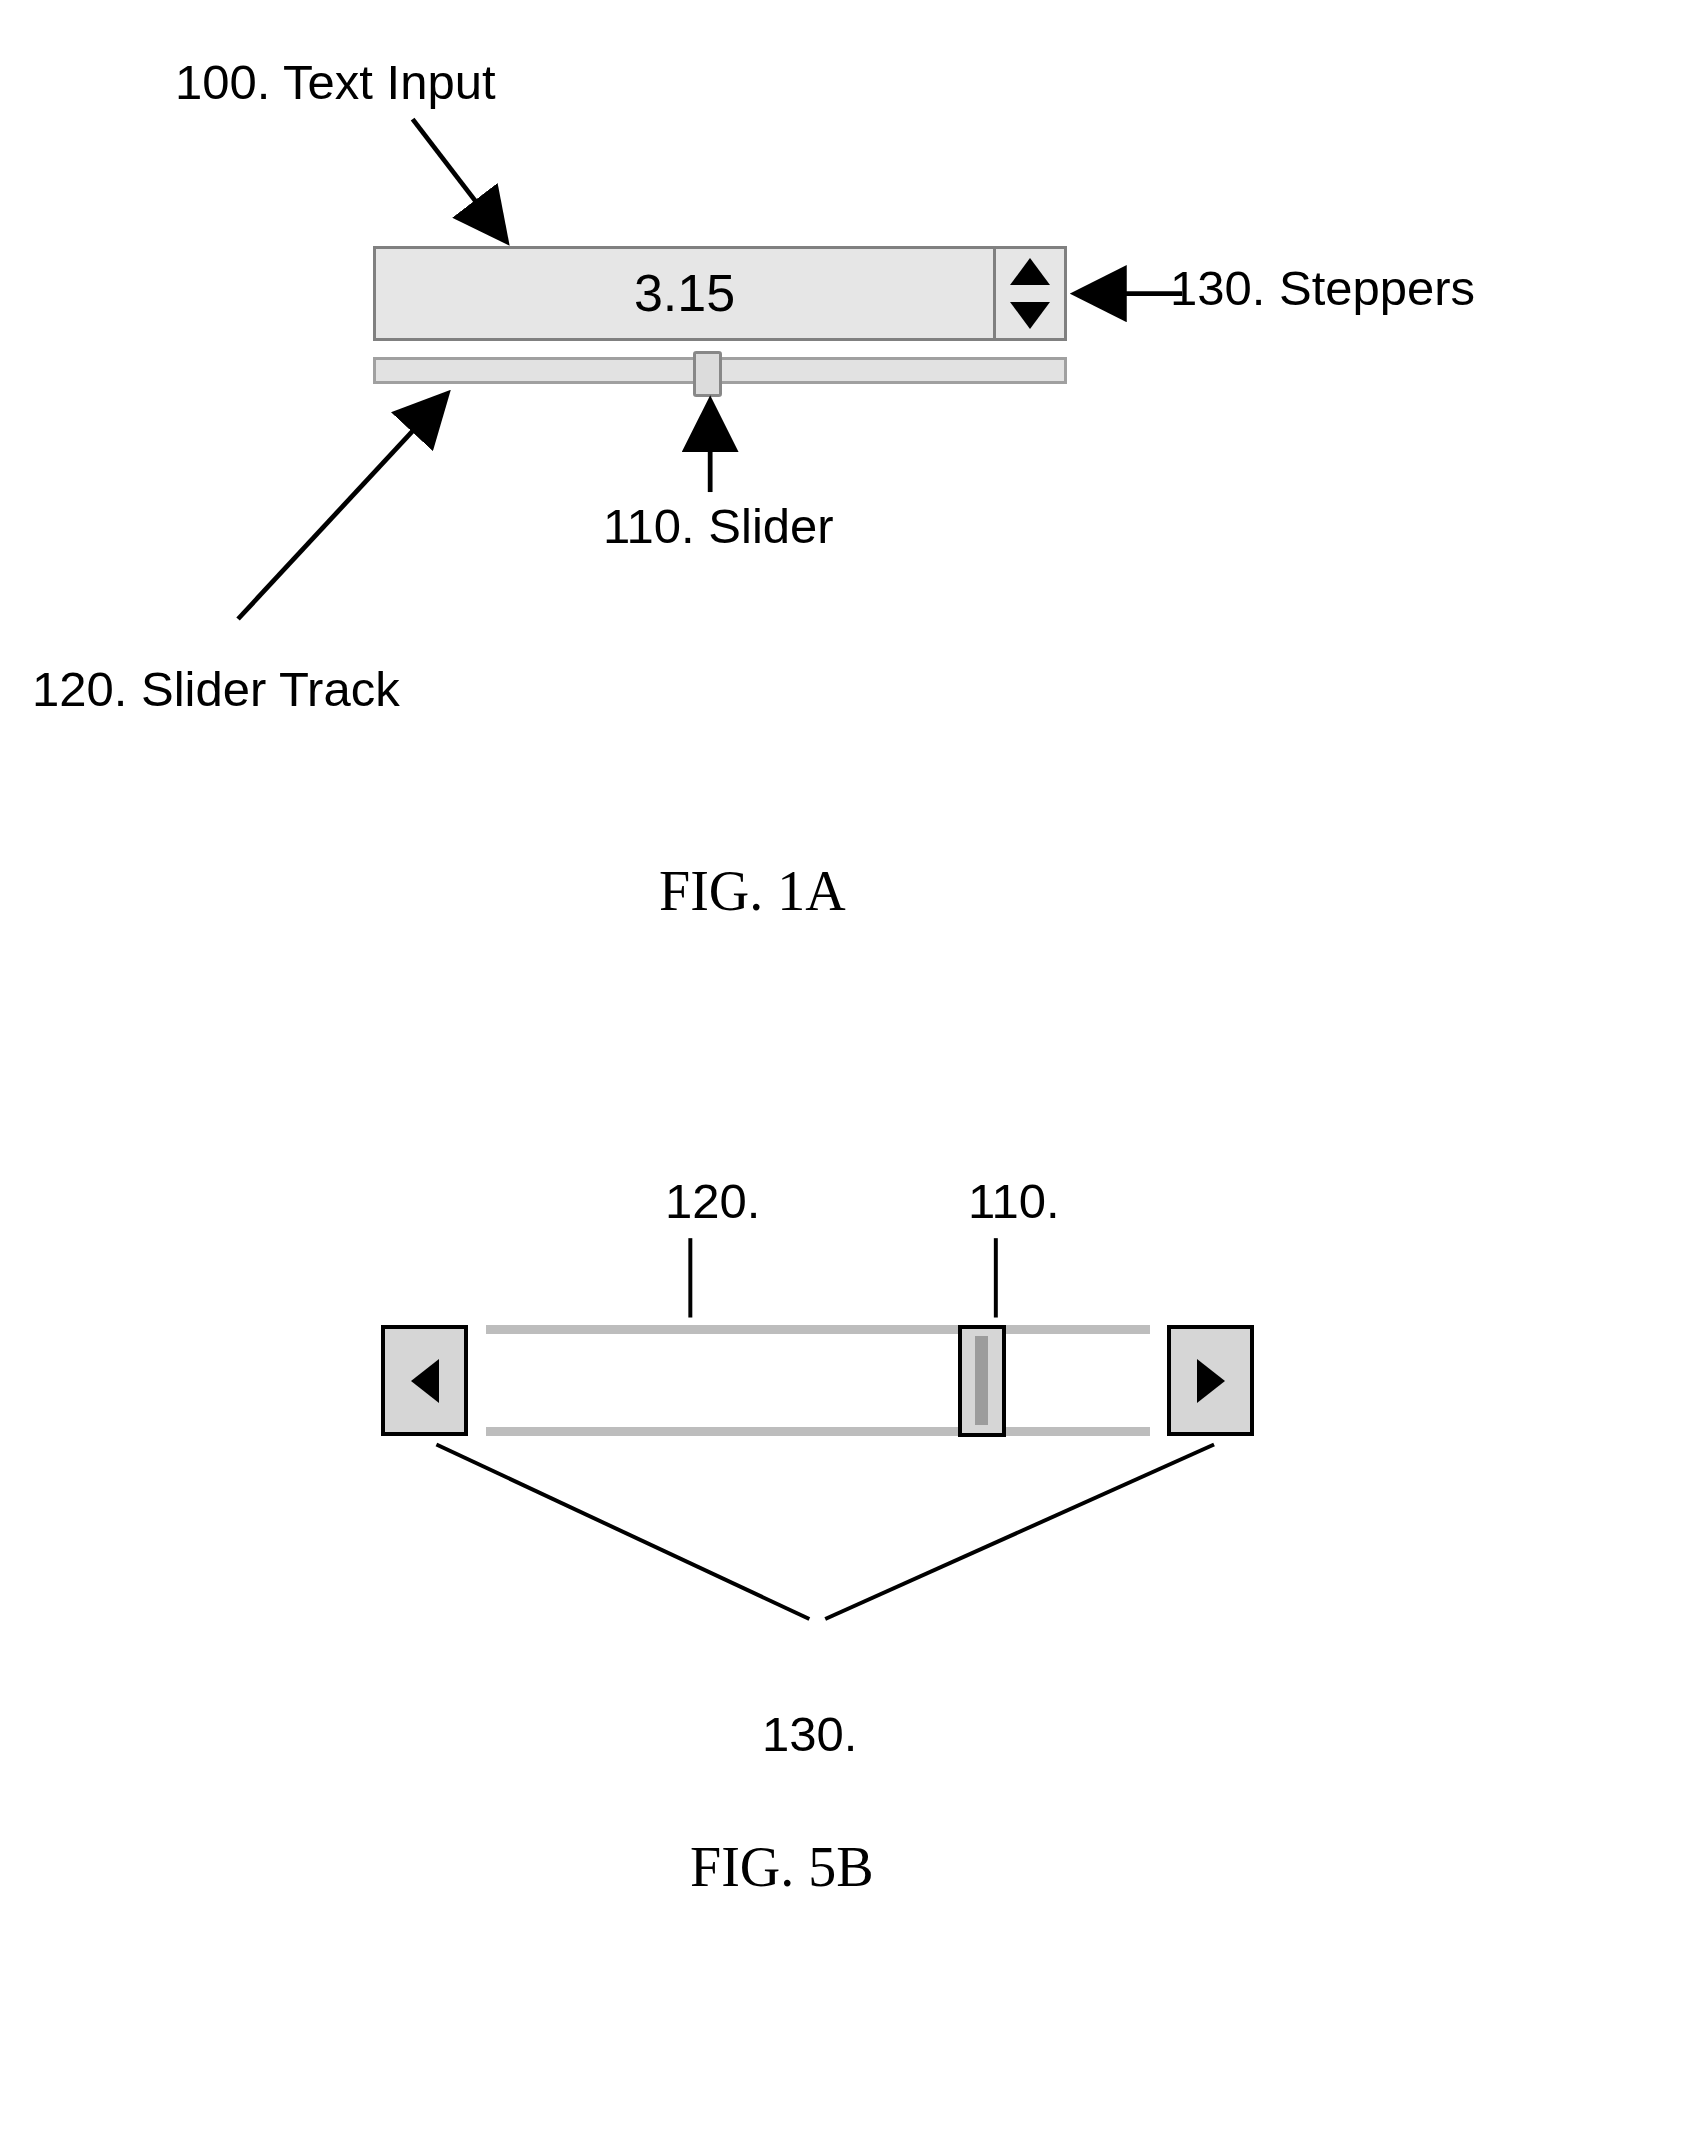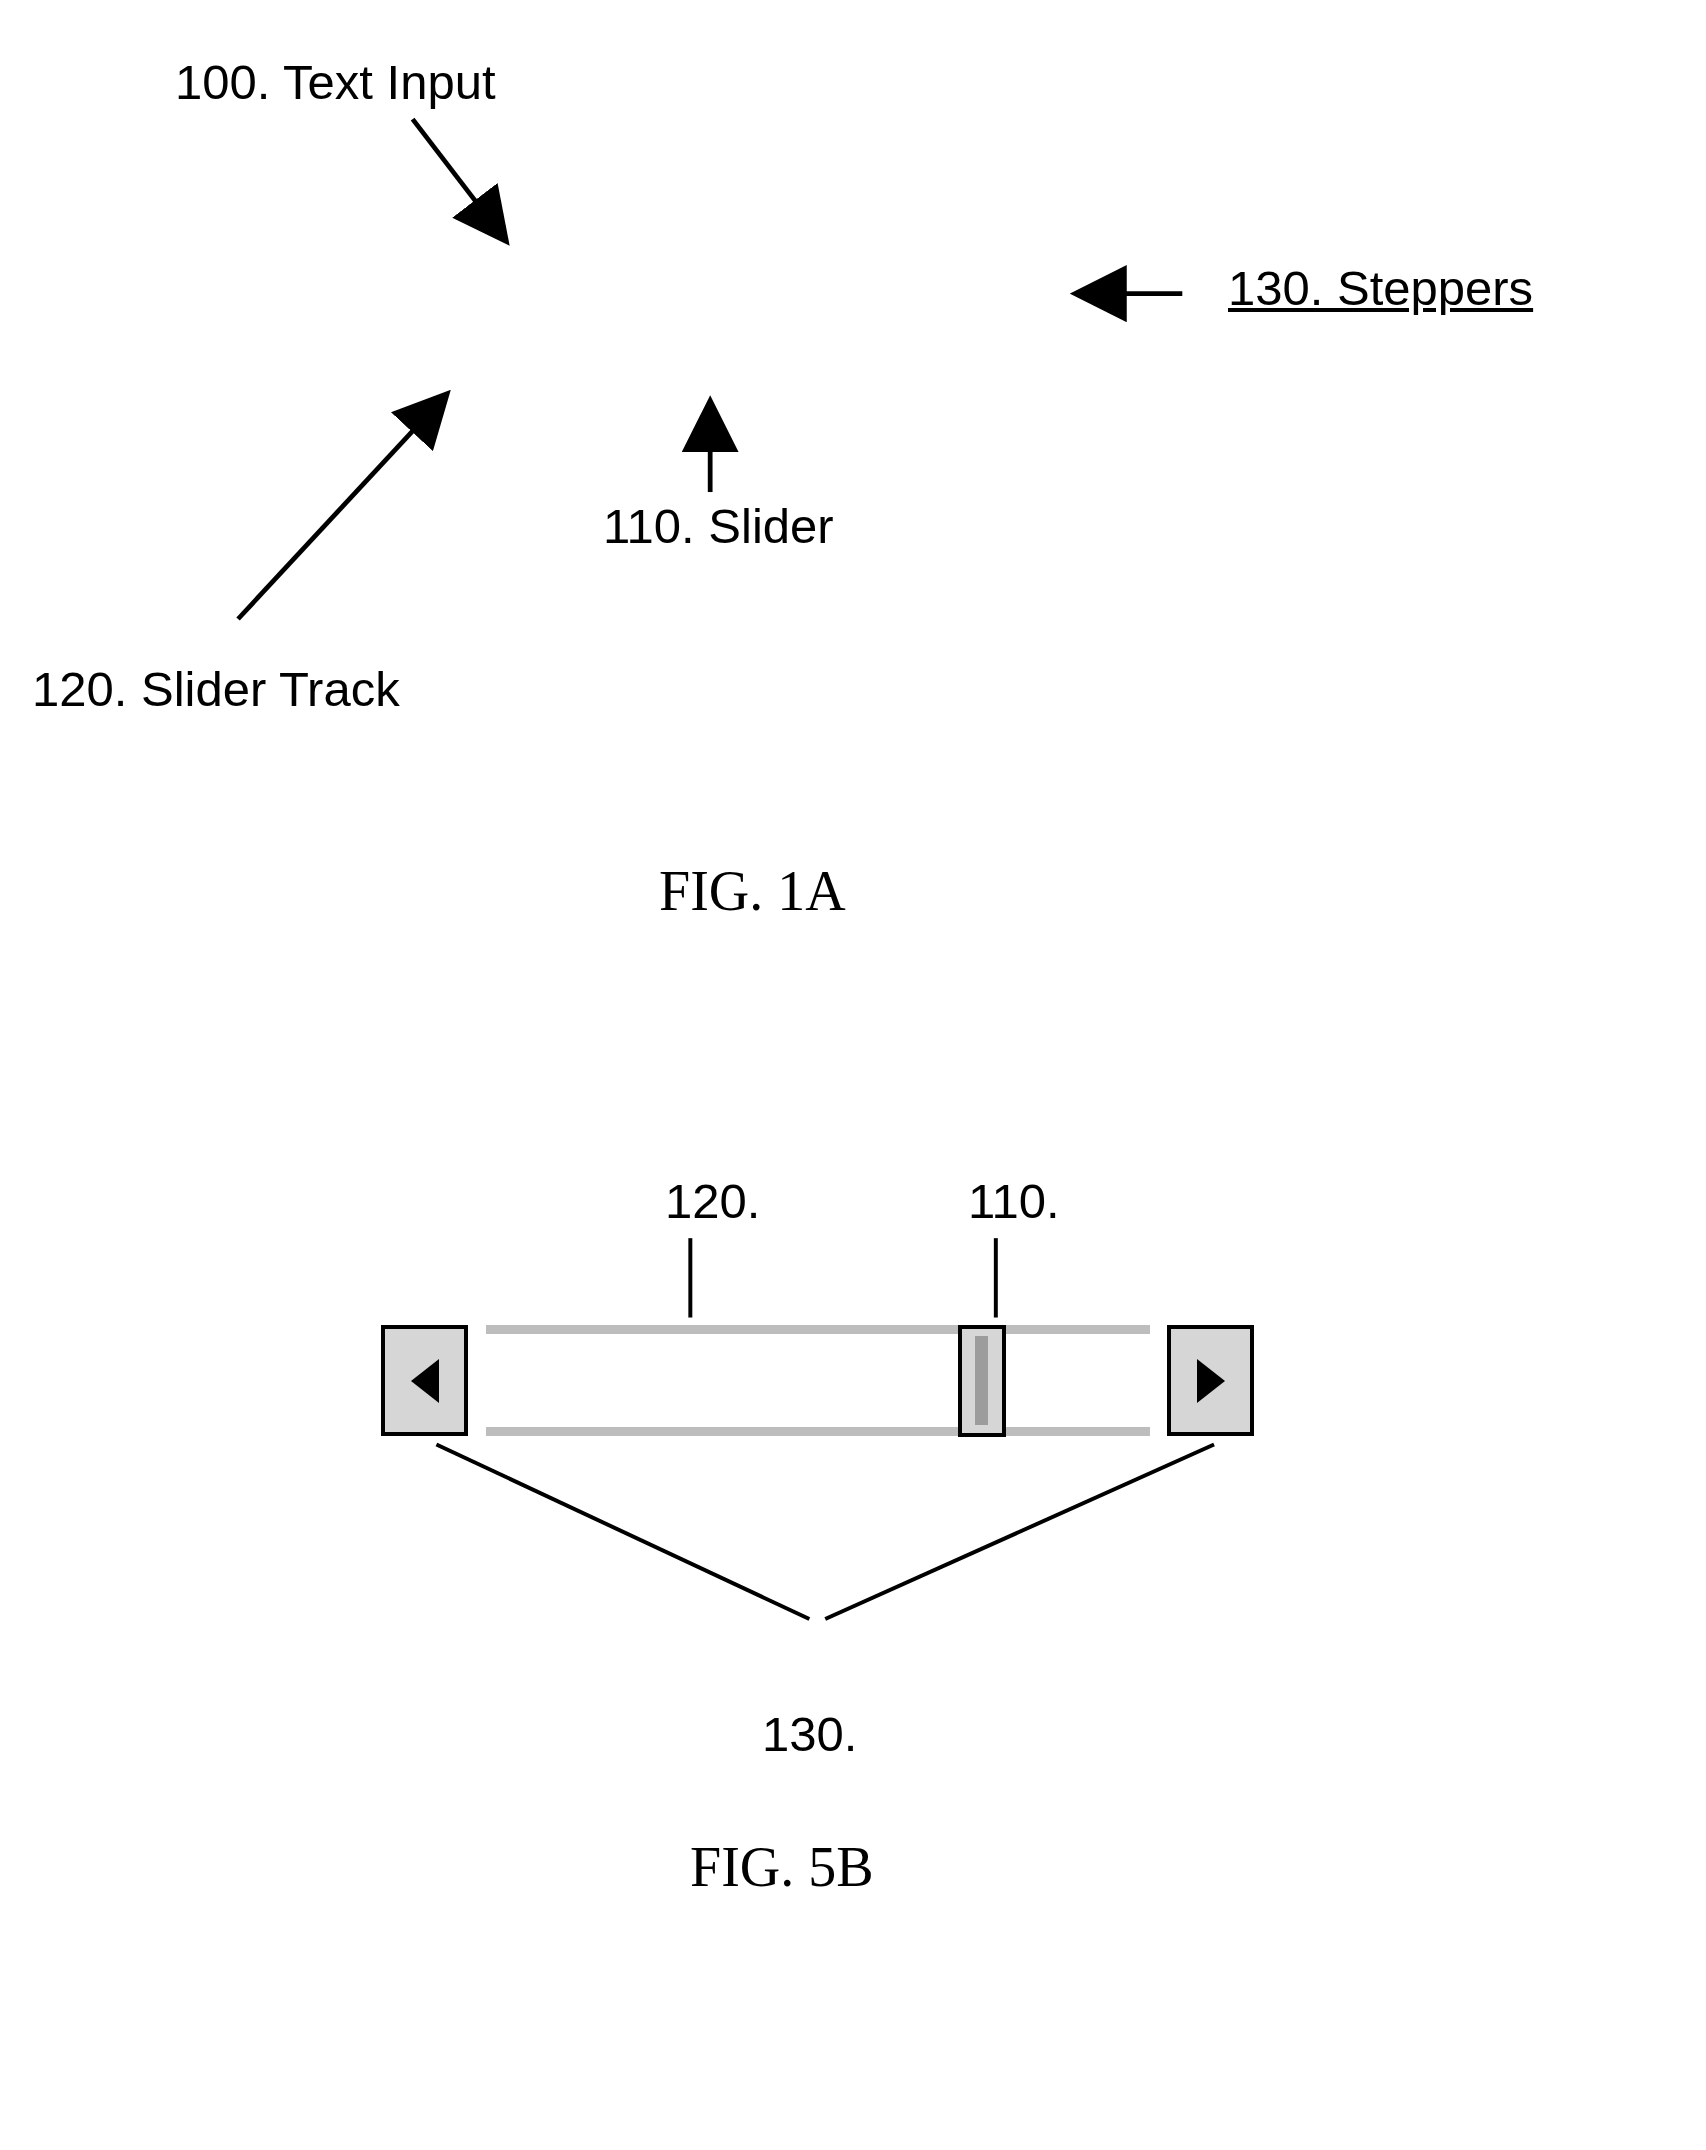--- a/index.html
+++ b/index.html
@@ -152,26 +152,40 @@
   
   svg.anno{position:absolute;left:0;top:0;pointer-events:none;}
 </style>
 </head>
 <body>
 
 <div class="page">
 
   <div class="label" style="left:175px; top:56px;">100. Text Input</div>
 
-  <div class="label" style="left:1228px; top:262px;text-decoration:underline;">130. Steppers</div>
+  <div class="label" style="left:1170px; top:262px;">130. Steppers</div>
 
   <div class="label" style="left:603px; top:500px;">110. Slider</div>
 
   <div class="label" style="left:32px; top:627px;margin-top:36px;">120. Slider Track</div>
 
+  <div class="fig1a">
+    <div class="text-input">3.15</div>
+    <div class="stepper-col">
+      <div class="stepper-btn">
+        <div class="tri-up"></div>
+      </div>
+      <div class="stepper-btn">
+        <div class="tri-dn"></div>
+      </div>
+    </div>
+    <div class="slider-track-a">
+      <div class="slider-thumb-a" id="thumbA" style="left: 317px;"></div>
+    </div>
+  </div>
 
   <div class="caption" style="left:659px; top:833px;">FIG. 1A</div>
 
   <svg class="anno" width="1706" height="873" viewBox="0 0 2150 1100">
     <defs>
       <marker id="ah" markerWidth="12" markerHeight="12" refX="10" refY="6" orient="auto">
         <path d="M0,0 L12,6 L0,12 Z" fill="#000"></path>
       </marker>
     </defs>
 

